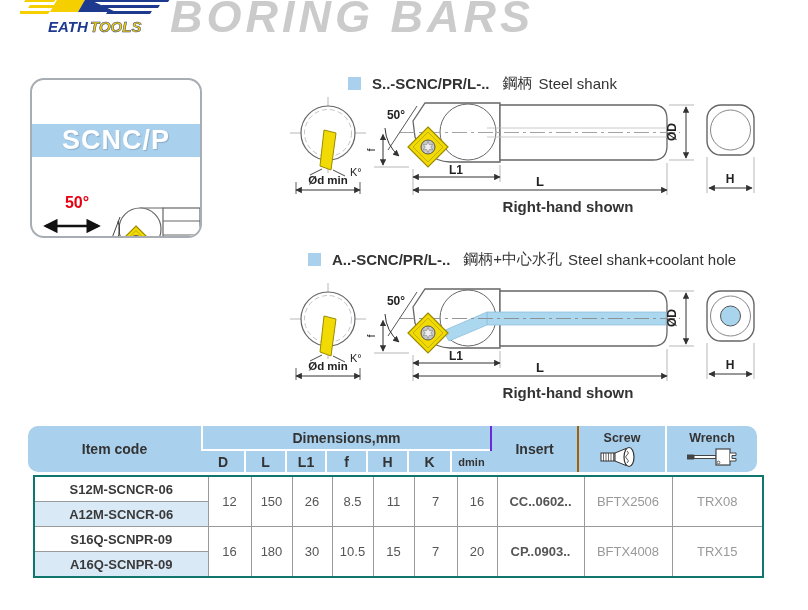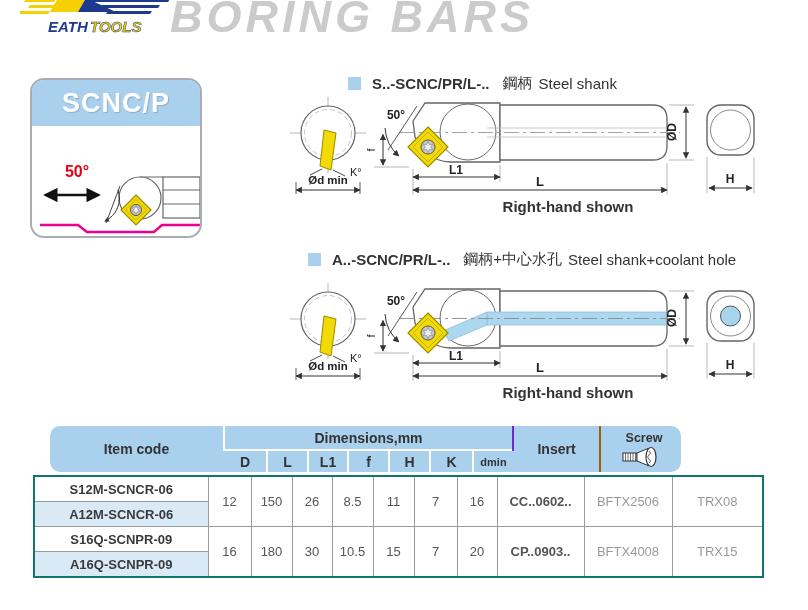--- a/index.html
+++ b/index.html
@@ -11,21 +11,21 @@
   .logo{position:absolute;left:20px;top:-2px;width:150px;height:50px;}
   .page-title{
     position:absolute;left:170px;top:-9px;font-size:45px;font-weight:bold;font-style:italic;
     letter-spacing:4px;color:#cbcbcb;white-space:nowrap;
   }
   
   .card{
     position:absolute;left:30px;top:78px;width:172px;height:160px;background:#fff;
     border:2px solid #a7adb2;border-radius:14px;overflow:hidden;box-sizing:border-box;
   }
-  .card-header{height:46px;background:#A9D0EC;display:flex;align-items:center;justify-content:center;}
+  .card-header{height:33px;background:#A9D0EC;display:flex;align-items:center;justify-content:center;margin-top:44px;}
   .card-title{
     color:#fff;font-size:27px;font-weight:bold;letter-spacing:1px;
     text-shadow:1px 1px 1px rgba(90,110,140,.35);
   }
   .card-body{position:relative;width:168px;height:112px;}
   
   .sec-head{position:absolute;display:flex;align-items:center;font-size:15px;color:#333;white-space:nowrap;}
   .sec-head.s1{left:308px;top:74px;padding-left:40px;}
   .sec-head.s2{left:308px;top:250px;}
   .sec-bullet{width:13px;height:13px;background:#A9D0EC;margin-right:11px;flex:0 0 auto;}
@@ -33,21 +33,21 @@
   .sec-zh{margin-left:13px;}
   .sec-en{margin-left:6px;}
   
   .drawing{position:absolute;}
   .drawing.d1{left:282px;top:95px;}
   .drawing.d2{left:282px;top:281px;}
   .caption{position:absolute;width:200px;text-align:center;font-size:15px;font-weight:bold;color:#333;}
   .caption.c1{left:468px;top:198px;}
   .caption.c2{left:468px;top:384px;}
   
-  .thead-wrap{position:absolute;left:50px;top:426px;border-radius:10px;overflow:hidden;width:631px;}
+  .thead-wrap{position:absolute;left:28px;top:426px;border-radius:10px;overflow:hidden;width:729px;}
   .tbody-wrap{position:absolute;left:33px;top:475px;width:729px;}
   table.tbl{table-layout:fixed;border-collapse:collapse;width:729px;}
   .tbl.head th{background:#A9D0EC;color:#333;font-weight:bold;padding:0;text-align:center;vertical-align:middle;}
   .tbl.head tr.hr1{height:24px;}
   .tbl.head tr.hr2{height:22px;}
   th.c-item,th.c-insert{font-size:14px;}
   th.c-dims{font-size:14px;border-left:2px solid #fff;border-right:2px solid #6d28d9;}
   th.c-dim{font-size:14px;border-top:2px solid #fff;border-left:2px solid #fff;}
   th.c-dim.first{border-left:none;}
   th.c-dim.small{font-size:11px;}

